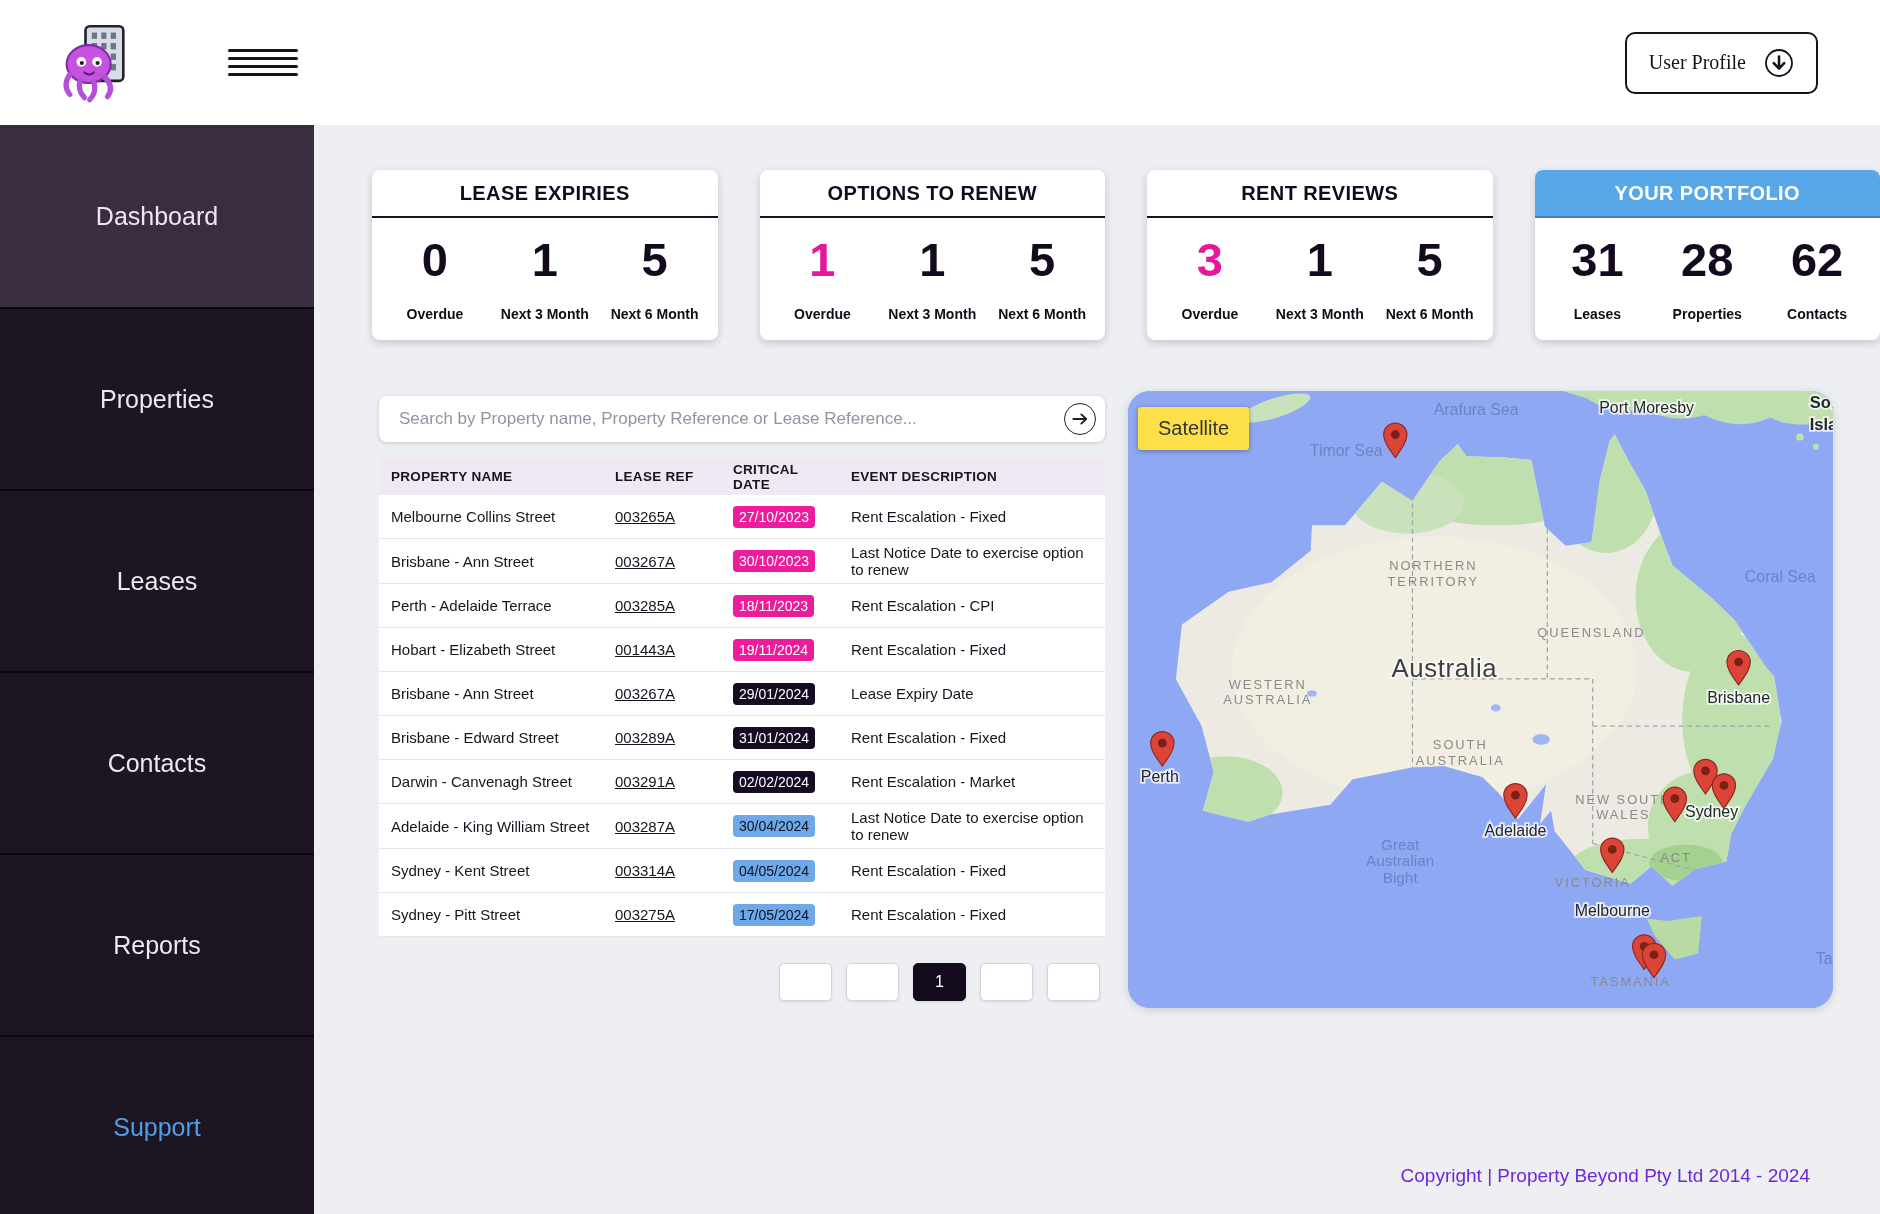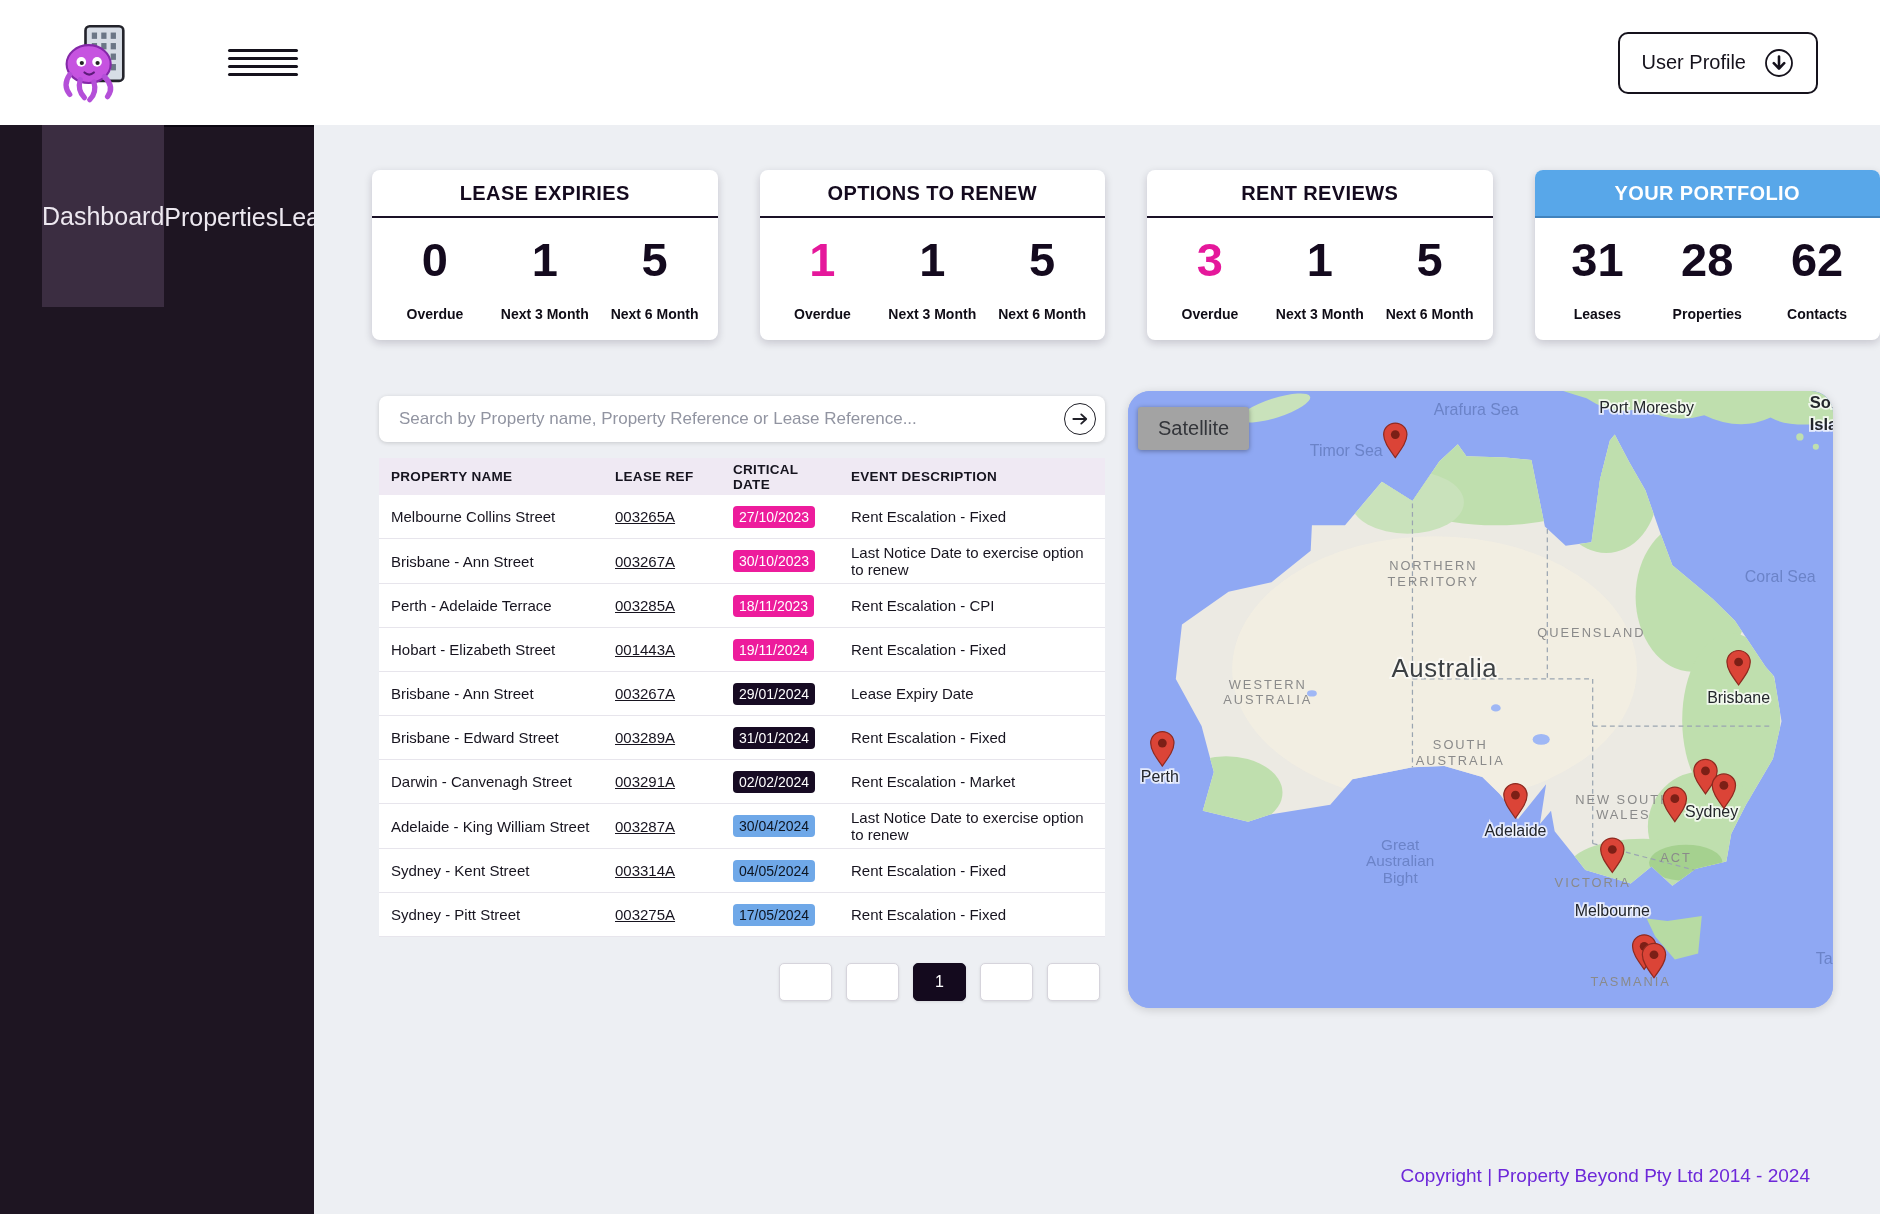--- a/index.html
+++ b/index.html
@@ -4,30 +4,30 @@
 <style>
   * { box-sizing: border-box; }
   html,body { margin:0; padding:0; }
   body {
     width:1880px; height:1214px; overflow:hidden; position:relative;
     background:#EDEFF3; color:#15121C;
     font-family:"Liberation Sans", sans-serif;
   }
 
   
-  .header{ position:absolute; top:0; left:0; width:1880px; height:125px; background:#fff; display:flex; align-items:center; z-index:10; }
+  .header{ position:absolute; top:0; left:0; width:1880px; height:125px; background:#fff; display:flex; align-items:center; z-index:10;font-family:Liberation Serif, serif; }
   .logo{ margin-left:54px; width:84px; height:86px; cursor:pointer; }
   .hamburger{ margin-left:90px; display:flex; flex-direction:column; gap:5px; width:70px; cursor:pointer; }
   .hamburger span{ height:3px; background:#15121C; border-radius:2px; }
   .profile-btn{ margin-left:auto; margin-right:62px; display:flex; align-items:center; gap:18px;
     border:2px solid #15121C; border-radius:10px; padding:14px 22px; font-size:20px; background:#fff;
     font-family:inherit; color:#15121C; cursor:pointer; }
 
   
-  .sidebar{ position:absolute; top:125px; left:0; width:314px; height:1089px; background:#1E1522; display:flex; flex-direction:row; overflow:hidden;padding-left:42px; }
+  .sidebar{ position:absolute; top:125px; left:0; width:314px; height:1089px; background:#1E1522; display:flex; flex-direction:column; overflow:hidden; }
   .side-item{ height:182px; flex:0 0 auto; display:flex; align-items:center; justify-content:center; font-size:25px; color:#EDE8F0; cursor:pointer; }
   .side-item + .side-item{ border-top:2px solid #0C0712; }
   .side-item.active{ background:#3B2D41; }
   .side-item.support{ color:#4D9FE8; }
 
   
   .main{ position:absolute; left:314px; top:125px; width:1566px; height:1089px; }
 
   .cards{ display:flex; gap:42px; margin:45px 0 0 58px; }
   .card{ width:361px; background:#fff; border-radius:8px; box-shadow:0 3px 9px rgba(20,10,40,.18); overflow:hidden; }
@@ -66,21 +66,21 @@
   .pagination{ display:flex; gap:14px; justify-content:flex-end; margin-top:26px; padding-right:5px; }
   .page-box{ width:53px; height:38px; background:#fff; border:1px solid #D6D4DC; border-radius:5px;
     box-shadow:0 1px 3px rgba(0,0,0,.10); display:flex; align-items:center; justify-content:center; font-size:16px; cursor:pointer; }
   .page-box.active{ background:#140A1E; color:#fff; border-color:#140A1E; }
 
   
   .map-col{ width:705px; }
   .map{ position:relative; width:705px; height:617px; border-radius:22px; overflow:hidden; margin-top:-5px;
     box-shadow:0 2px 10px rgba(0,0,0,.15); background:#8FA8F3; cursor:grab; }
   .map svg{ display:block; width:100%; height:100%; }
-  .satellite-btn{ position:absolute; top:16px; left:10px; background:#a3a3a3; border:none; padding:10px 20px;
+  .satellite-btn{ position:absolute; top:16px; left:10px; background:#fde047; border:none; padding:10px 20px;
     font-size:20px; color:#33353A; border-radius:3px; box-shadow:0 1px 5px rgba(0,0,0,.35); cursor:pointer; font-family:inherit; }
 
   .sea-label{ fill:#6B83C8; font-size:13px; }
   .sea-label-sm{ fill:#6B83C8; font-size:12.5px; }
   .region-label{ fill:#8A8A8A; font-size:10.5px; letter-spacing:1.6px; }
   .city-label{ fill:#23262B; font-size:13px; font-weight:500; paint-order:stroke; stroke:rgba(255,255,255,.75); stroke-width:3px; }
   .city-label-bold{ fill:#23262B; font-size:13.5px; font-weight:700; paint-order:stroke; stroke:rgba(255,255,255,.75); stroke-width:3px; }
   .country-label{ fill:#3C4043; font-size:21px; font-weight:500; letter-spacing:.5px; paint-order:stroke; stroke:rgba(255,255,255,.6); stroke-width:3px; }
   .state-border{ stroke:#9AA5B1; stroke-width:1; stroke-dasharray:4 3; fill:none; }
 

